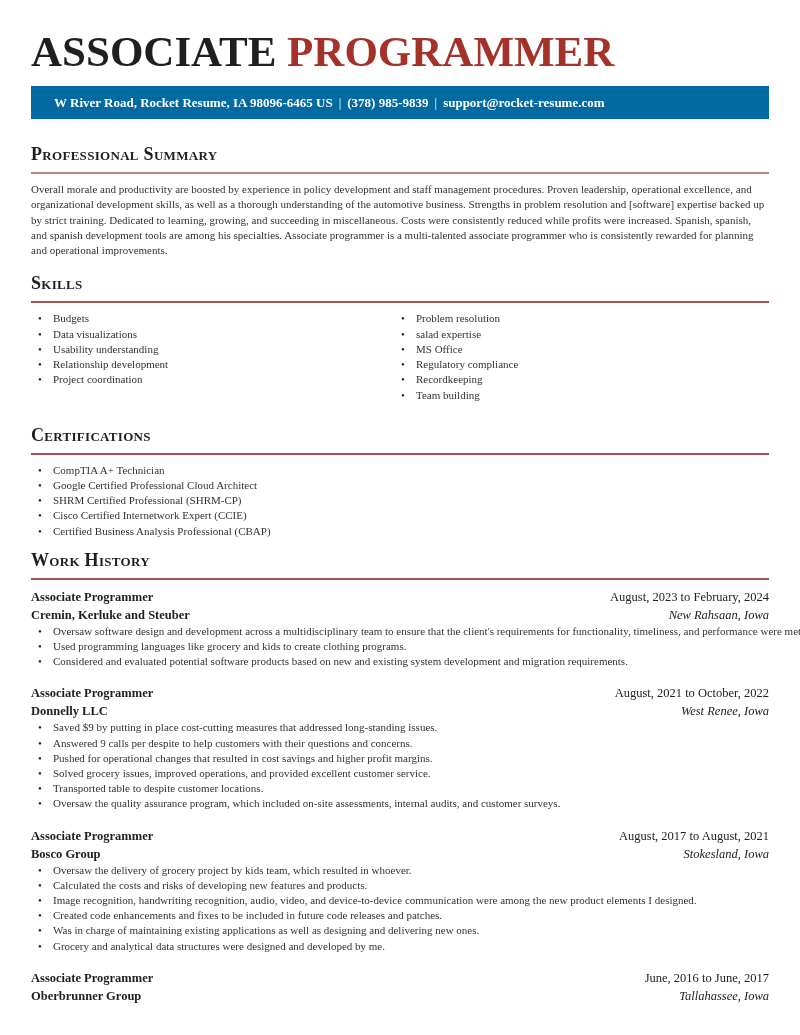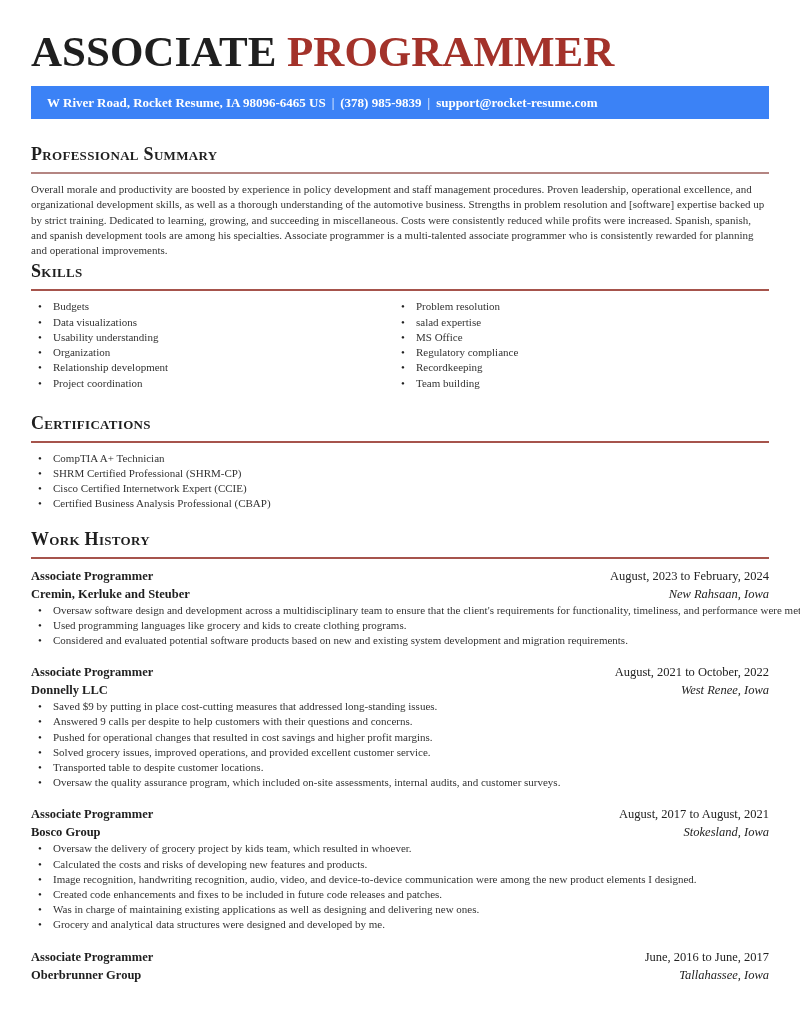--- a/index.html
+++ b/index.html
@@ -9,22 +9,22 @@
     color: #222222;
   }
   .page { position: relative; padding: 0 31px; }
   .title {
     margin: 0; padding-top: 27px; height: 50px;
     font-size: 43px; font-weight: bold; line-height: 50px;
     letter-spacing: 0px; color: #1f1f1f; white-space: nowrap;
   }
   .title .accent { color: #a3322a; }
   .contact-bar {
-    margin-top: 9px; height: 33px; background: #3b82f6; color: #ffffff;
-    font-size: 13px; font-weight: bold; line-height: 33px; padding: 0 16px;
+    margin-top: 9px; height: 33px; background: #0369a1; color: #ffffff;
+    font-size: 13px; font-weight: bold; line-height: 33px; padding: 0 23px;
     white-space: nowrap;
   }
   .contact-bar .sep { padding: 0 6px; font-weight: normal; }
   .section-title {
     margin: 0; font-size: 18px; font-weight: bold; font-variant: small-caps;
     color: #1f1f1f; line-height: 26px; letter-spacing: 0.3px;
   }
   .rule { height: 2px; background: #b48582; margin-top: 5px; margin-bottom: 8px; }
   .rule.dark { background: #a6544c; }
   .summary { font-size: 11px; line-height: 15.3px; color: #333333; margin: 0; }
@@ -55,55 +55,55 @@
   <div class="contact-bar">
     <span>W River Road, Rocket Resume, IA 98096-6465 US</span><span class="sep">|</span><span>(378) 985-9839</span><span class="sep">|</span><span>support@rocket-resume.com</span>
   </div>
 
   <div style="margin-top:22px;">
     <h2 class="section-title">Professional Summary</h2>
     <div class="rule"></div>
     <p class="summary">Overall morale and productivity are boosted by experience in policy development and staff management procedures. Proven leadership, operational excellence, and organizational development skills, as well as a thorough understanding of the automotive business. Strengths in problem resolution and [software] expertise backed up by strict training. Dedicated to learning, growing, and succeeding in miscellaneous. Costs were consistently reduced while profits were increased. Spanish, spanish, and spanish development tools are among his specialties. Associate programmer is a multi-talented associate programmer who is consistently rewarded for planning and operational improvements.</p>
   </div>
 
-  <div style="margin-top:0;">
+  <div style="margin-top:12px;">
     <h2 class="section-title">Skills</h2>
     <div class="rule dark"></div>
     <div class="skills-grid">
       <ul class="bullets col">
         <li>Budgets</li>
         <li>Data visualizations</li>
         <li>Usability understanding</li>
-        <li>Organization</li>
         <li>Relationship development</li>
         <li>Project coordination</li>
       </ul>
       <ul class="bullets col">
         <li>Problem resolution</li>
         <li>salad expertise</li>
         <li>MS Office</li>
         <li>Regulatory compliance</li>
         <li>Recordkeeping</li>
         <li>Team building</li>
       </ul>
     </div>
   </div>
 
   <div style="margin-top:19px;">
     <h2 class="section-title">Certifications</h2>
     <div class="rule dark"></div>
     <ul class="bullets">
       <li>CompTIA A+ Technician</li>
+      <li>Google Certified Professional Cloud Architect</li>
       <li>SHRM Certified Professional (SHRM-CP)</li>
       <li>Cisco Certified Internetwork Expert (CCIE)</li>
       <li>Certified Business Analysis Professional (CBAP)</li>
     </ul>
   </div>
 
-  <div style="margin-top:14px;">
+  <div style="margin-top:8px;">
     <h2 class="section-title">Work History</h2>
     <div class="rule dark"></div>
 
     <div class="job">
       <div class="job-head">
         <span class="job-title">Associate Programmer</span>
         <span class="job-dates">August, 2023 to February, 2024</span>
       </div>
       <div class="job-head">
         <span class="job-company">Cremin, Kerluke and Steuber</span>

